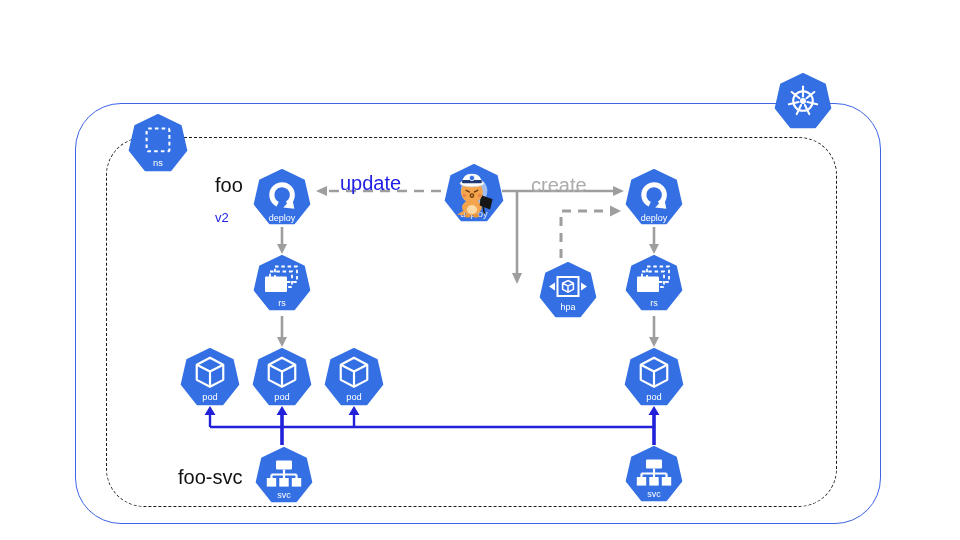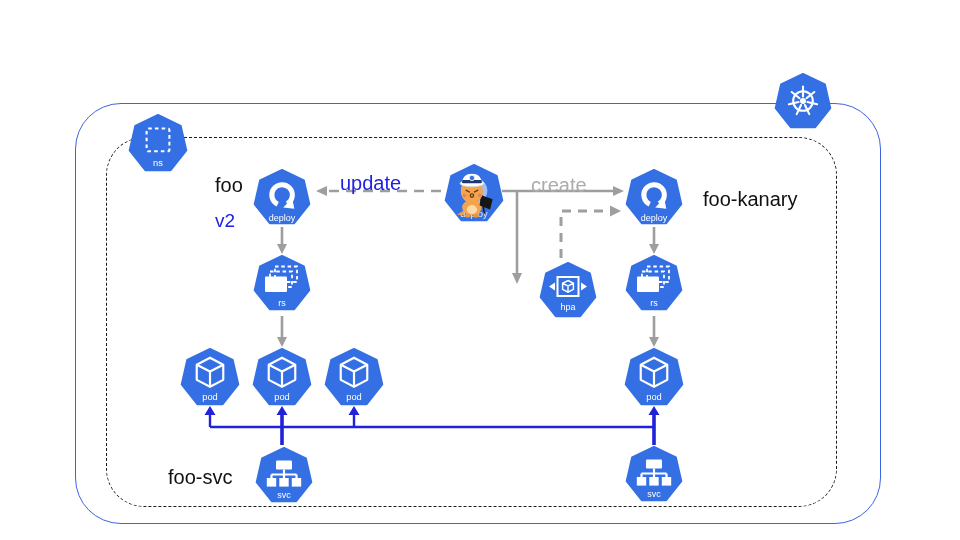--- a/index.html
+++ b/index.html
@@ -218,19 +218,18 @@
       <use href="#svc-glyph"></use>
     <text x="28" y="49.5">svc</text>
   </svg>
   <svg class="kicon" style="left:626px;top:447px" width="56" height="56" viewBox="0 0 56 56">
     <use href="#heptagon"></use>
       <use href="#svc-glyph"></use>
     <text x="28" y="49.5">svc</text>
   </svg>
 
   <div class="lbl" style="left:215px;top:174px">foo</div>
-  <div class="lbl blue" style="left:215px;top:211px;font-size:19px">v2</div>
+  <div class="lbl blue" style="left:215px;top:211px;font-size:13px">v2</div>
   <div class="lbl blue" style="left:340px;top:172px">update</div>
   <div class="lbl gray" style="left:531px;top:174px">create</div>
-  <div class="lbl" style="left:703px;top:188px">foo-kanary</div>
-  <div class="lbl" style="left:168px;top:466px">foo-svc</div>
+  <div class="lbl" style="left:178px;top:466px">foo-svc</div>
 
 </div>
 
 </body></html>

